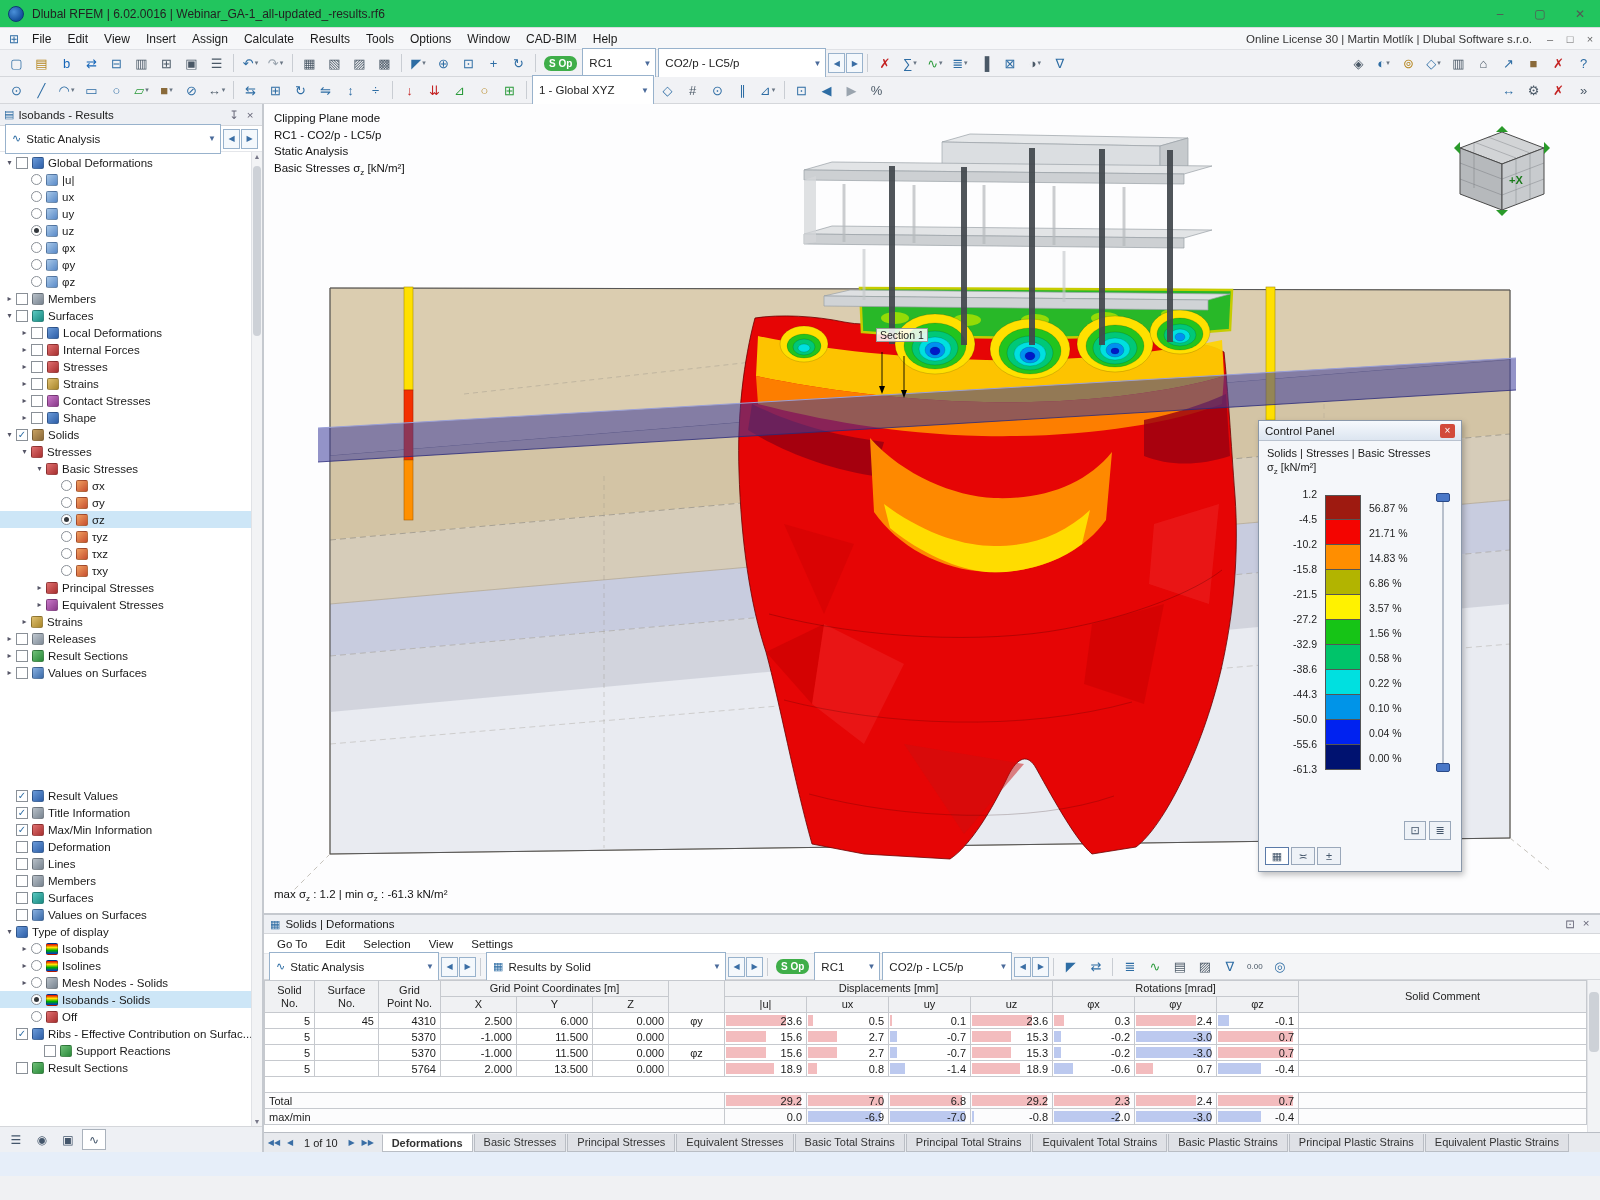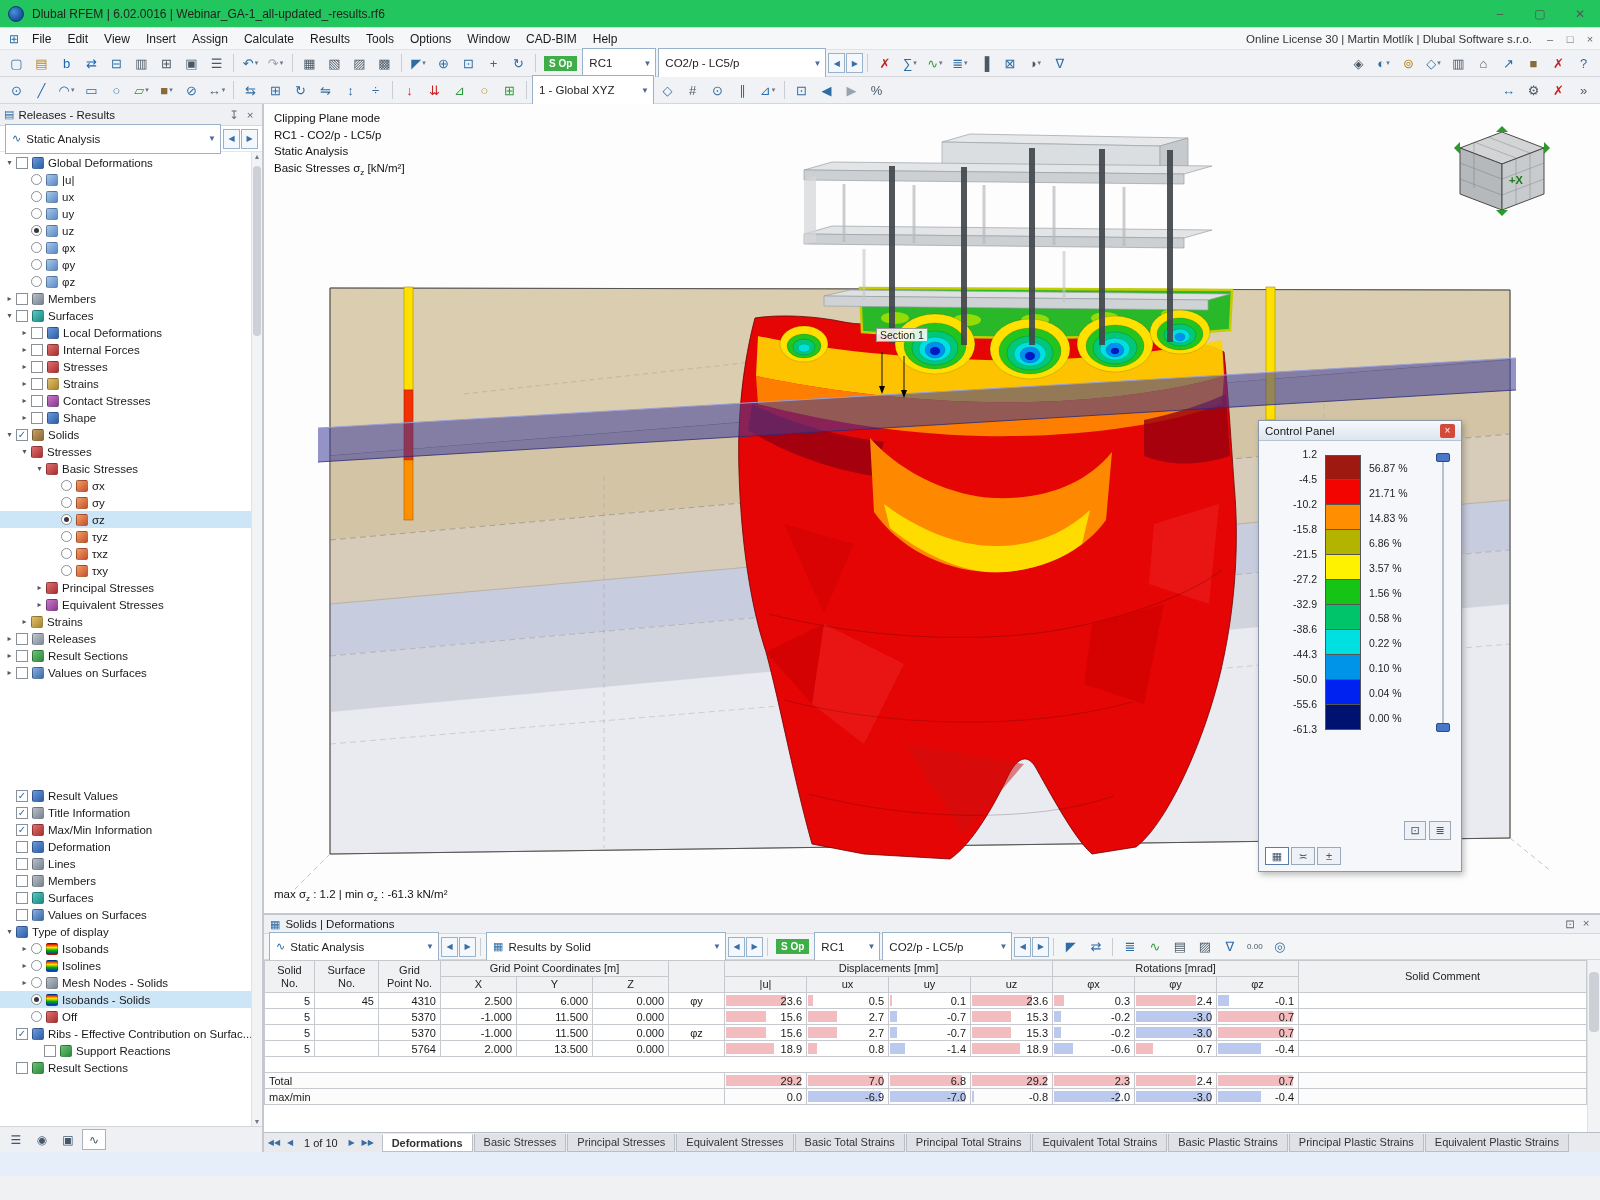--- a/index.html
+++ b/index.html
@@ -21,21 +21,21 @@
   #license{margin-left:auto;font-size:11.5px;color:#333;padding-right:8px}
   .doc-btn{width:20px;text-align:center;color:#666;font-size:11px}
 
   
   .toolbar{height:27px;background:#f1f2f5;border-bottom:1px solid #d5d7db;display:flex;align-items:center;padding:0 4px;flex:none;white-space:nowrap}
   .tb-group{display:inline-flex;align-items:center}
   .tb-btn{min-width:23px;height:21px;display:inline-flex;align-items:center;justify-content:center;font-size:13px;margin:0 1px;border-radius:2px;position:relative}
   .tb-btn .tb-caret{font-size:7px;color:#6a7684;margin-left:1px}
   .tb-btn.small-txt{font-size:8px;letter-spacing:0}
   .tb-sep{width:1px;height:18px;background:#c9cdd3;margin:0 4px;display:inline-block}
-  .sop{background:#3fae49;color:#fff;font-size:10px;font-weight:bold;padding:2px 5px;border-radius:0;margin:0 4px;flex:none}
+  .sop{background:#3fae49;color:#fff;font-size:10px;font-weight:bold;padding:2px 5px;border-radius:7px;margin:0 4px;flex:none}
   .combo{height:30px;background:#fff;border:1px solid #98b2cc;display:inline-flex;align-items:center;padding:0 4px 0 6px;font-size:11.5px;color:#222;margin:0 1px;white-space:nowrap;overflow:hidden}
   .combo .cicon{font-size:11px;margin-right:5px;color:#2e6da4}
   .combo .arr{margin-left:auto;padding-left:6px;color:#4a6a9a;font-size:8px}
   .mini-btn{width:17px;height:20px;border:1px solid #98b2cc;background:#f4f8fc;display:inline-flex;align-items:center;justify-content:center;font-size:8px;color:#3a6ea5;margin-left:1px;flex:none}
   .tb-spacer{flex:1}
 
   
   #main{flex:none;height:1048px;display:flex}
   #navigator{width:264px;flex:none;background:#fff;border-right:2px solid #c5c9cf;display:flex;flex-direction:column}
   #nav-header{height:22px;background:#eef0f4;border-bottom:1px solid #d5d7db;display:flex;align-items:center;padding:0 4px;font-size:11.5px}
@@ -442,21 +442,21 @@
           <span style="color: rgb(74, 88, 102);">»</span>
         </span>
       </span>
   </div>
 
   <div id="main">
 
     <div id="navigator">
       <div id="nav-header">
         <span class="hicon">▤</span>
-        <span>Releases - Results</span>
+        <span>Isobands - Results</span>
         <span class="hbtn">↧</span>
         <span class="hbtn">×</span>
       </div>
       <div id="nav-combo-row">
         <span class="combo">
           <span class="cicon">∿</span>
           <span class="combo-text">Static Analysis</span>
           <span class="arr">▼</span>
         </span>
         <span class="mini-btn">◀</span>
@@ -931,20 +931,24 @@
         <div id="section-label">Section 1</div>
         <div id="vp-summary">
           <span>max σ</span><sub>z</sub><span> : 1.2 | min σ</span><sub>z</sub><span> : -61.3 kN/m²</span>
         </div>
 
         
         <div id="control-panel">
           <div id="cp-title">
             <span>Control Panel</span>
             <span id="cp-close">×</span>
+          </div>
+          <div id="cp-sub">
+            <div>Solids | Stresses | Basic Stresses</div>
+            <div><span>σ</span><sub>z</sub><span> [kN/m²]</span></div>
           </div>
           <div id="cp-scale">
 
           <div class="cp-row">
                 <span class="cp-val">1.2</span>
                 <div class="cp-sw" style="background: rgb(158, 26, 16);"></div>
                 <span class="cp-pct">56.87 %</span>
               </div>
               <div class="cp-row">
                 <span class="cp-val">-4.5</span>
@@ -1019,20 +1023,27 @@
 
       <div id="tablepanel">
         <div id="tp-title">
           <span class="hicon">▦</span>
           <span>Solids | Deformations</span>
           <span class="right">
             <span class="hbtn">⊡</span>
             <span class="hbtn">×</span>
           </span>
         </div>
+        <div id="tp-menu">
+            <span class="menu-item">Go To</span>
+            <span class="menu-item">Edit</span>
+            <span class="menu-item">Selection</span>
+            <span class="menu-item">View</span>
+            <span class="menu-item">Settings</span>
+          </div>
         <div id="tp-toolbar">
           <span class="combo" style="width:170px">
             <span class="cicon">∿</span>
             <span class="combo-text">Static Analysis</span>
             <span class="arr">▼</span>
           </span>
           <span class="mini-btn">◀</span>
           <span class="mini-btn">▶</span>
           <span class="tb-sep"></span>
           <span class="combo" style="width:240px">

